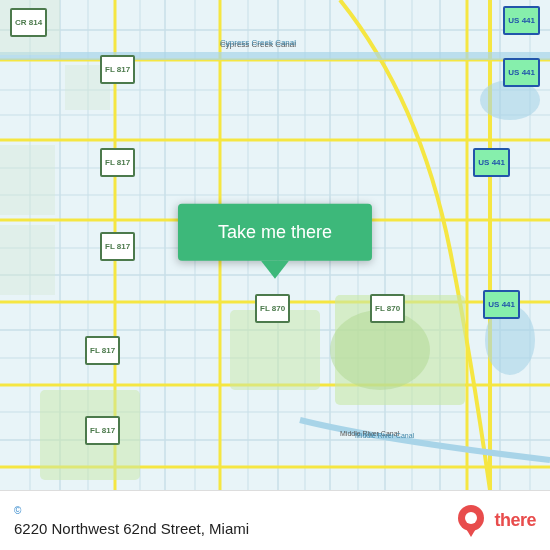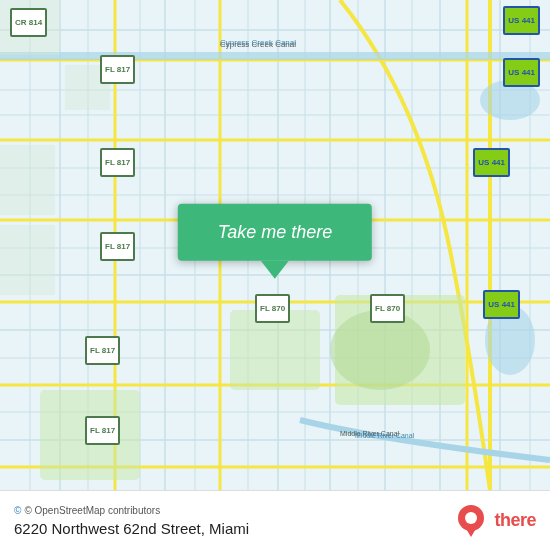--- a/index.html
+++ b/index.html
@@ -43,21 +43,20 @@
       background-color: #3db87a;
       color: #fff;
       font-size: 18px;
       font-weight: 500;
       border: none;
       border-radius: 4px;
       padding: 18px 40px;
       cursor: pointer;
       white-space: nowrap;
       box-shadow: 0 2px 8px rgba(0,0,0,0.25);
-      font-style: italic;
     }
 
     
     #button-pointer {
       width: 0;
       height: 0;
       border-left: 14px solid transparent;
       border-right: 14px solid transparent;
       border-top: 18px solid #3db87a;
     }
@@ -115,21 +114,21 @@
     
     .road-badge {
       font-size: 8px;
       font-weight: bold;
       border: 2px solid;
       padding: 8px 3px;
       border-radius: 2px;
       position: absolute;
     }
     .road-us {
-      background: #84cc16;
+      background: #86efac;
       border-color: #2255aa;
       color: #2255aa;
     }
     .road-fl {
       background: #fff;
       border-color: #4c7a4c;
       color: #4c7a4c;
     }
     .road-label {
       font-size: 8px;
@@ -248,21 +247,20 @@
   <div id="button-container">
     <button id="take-me-there-btn">Take me there</button>
     <div id="button-pointer"></div>
   </div>
 </div>
 
 <div id="bottom-bar">
   <div id="bottom-left">
     <div id="osm-credit">
       <span style="color:#3388cc; font-size:10px;">©</span>
-      <span style="font-size:10px; color:#555;">© OpenStreetMap contributors</span>
     </div>
     <div id="location-text">6220 Northwest 62nd Street, Miami</div>
   </div>
   <div id="moovit-logo">
 
     <svg id="moovit-icon" viewBox="0 0 36 36">
       <circle cx="18" cy="15" r="13" fill="#e84c4c"></circle>
       <circle cx="18" cy="15" r="6" fill="#fff"></circle>
       <polygon points="12,24 24,24 18,34" fill="#e84c4c"></polygon>
     </svg>

